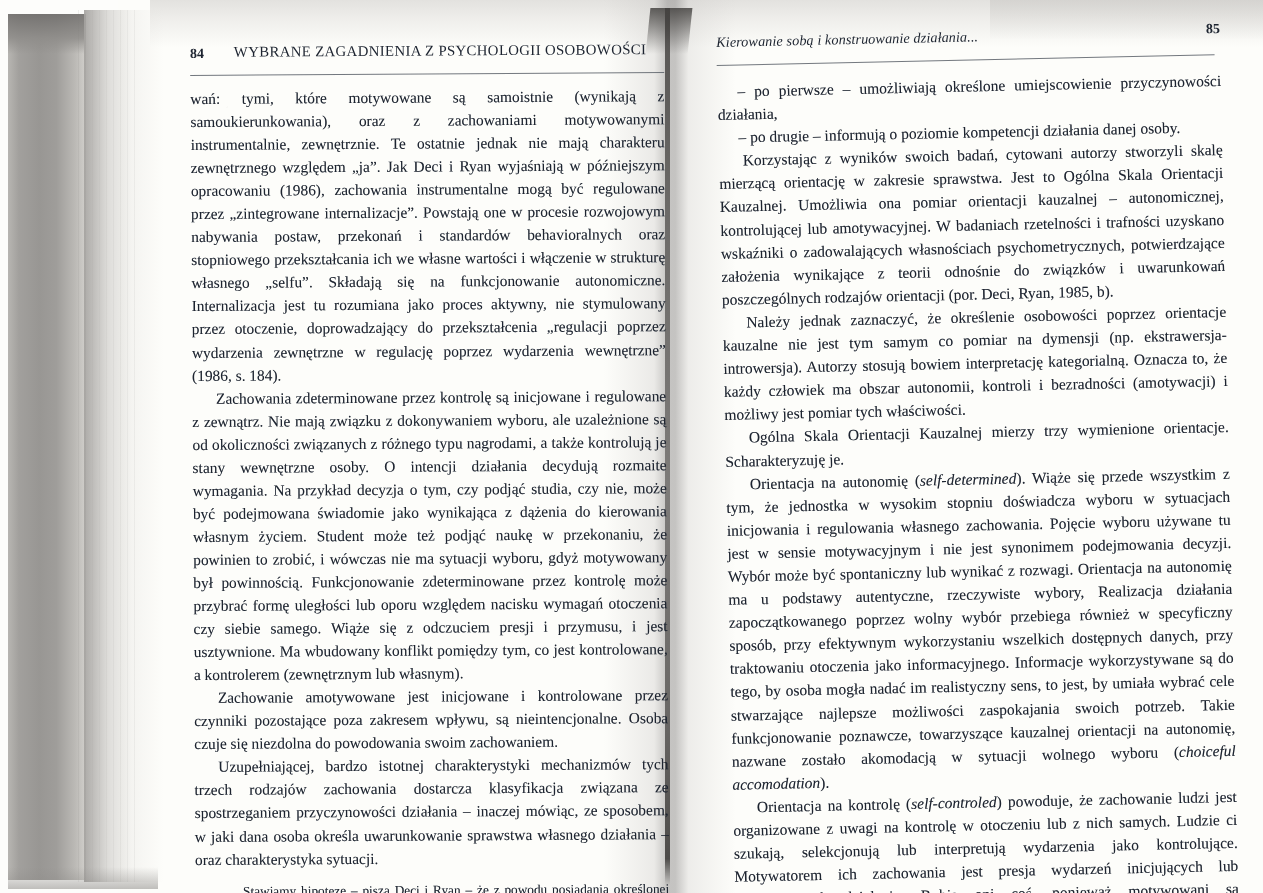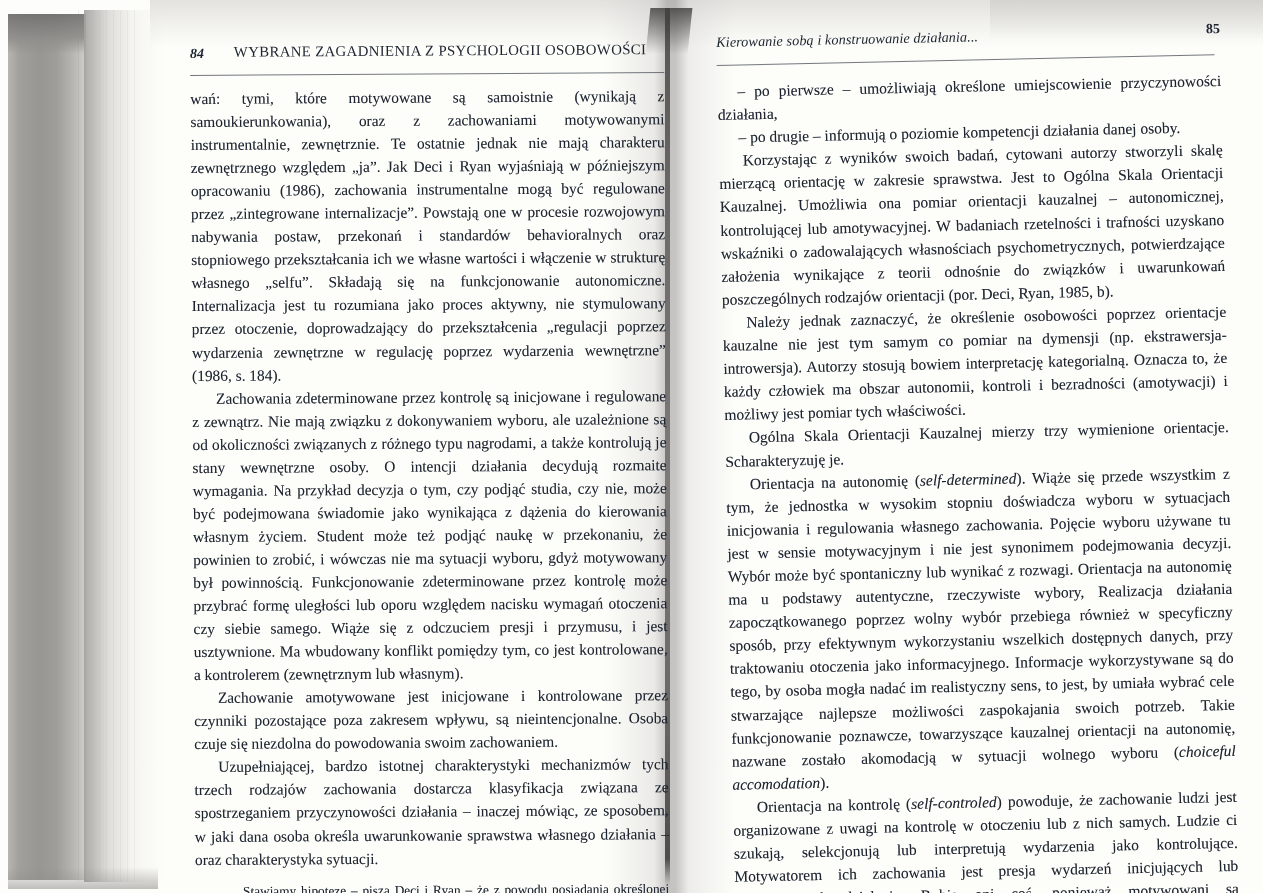--- a/index.html
+++ b/index.html
@@ -150,21 +150,21 @@
     font-size: 14.4px;
     letter-spacing: .2px;
   }
   .runhead .folio {
     position: absolute;
     top: 2px;
     font-size: 14px;
     font-weight: 600;
     letter-spacing: 0;
   }
-  .page-left .runhead .folio  { left: 0; font-style: italic; }
+  .page-left .runhead .folio  { left: 0; }
   .page-right .runhead .folio { right: 0; top: -2px; }
 
   .runhead .rh-title {
     display: block;
     text-align: center;
     white-space: nowrap;
   }
   .page-left .rh-title {
     font-variant: small-caps;
     text-transform: uppercase;

